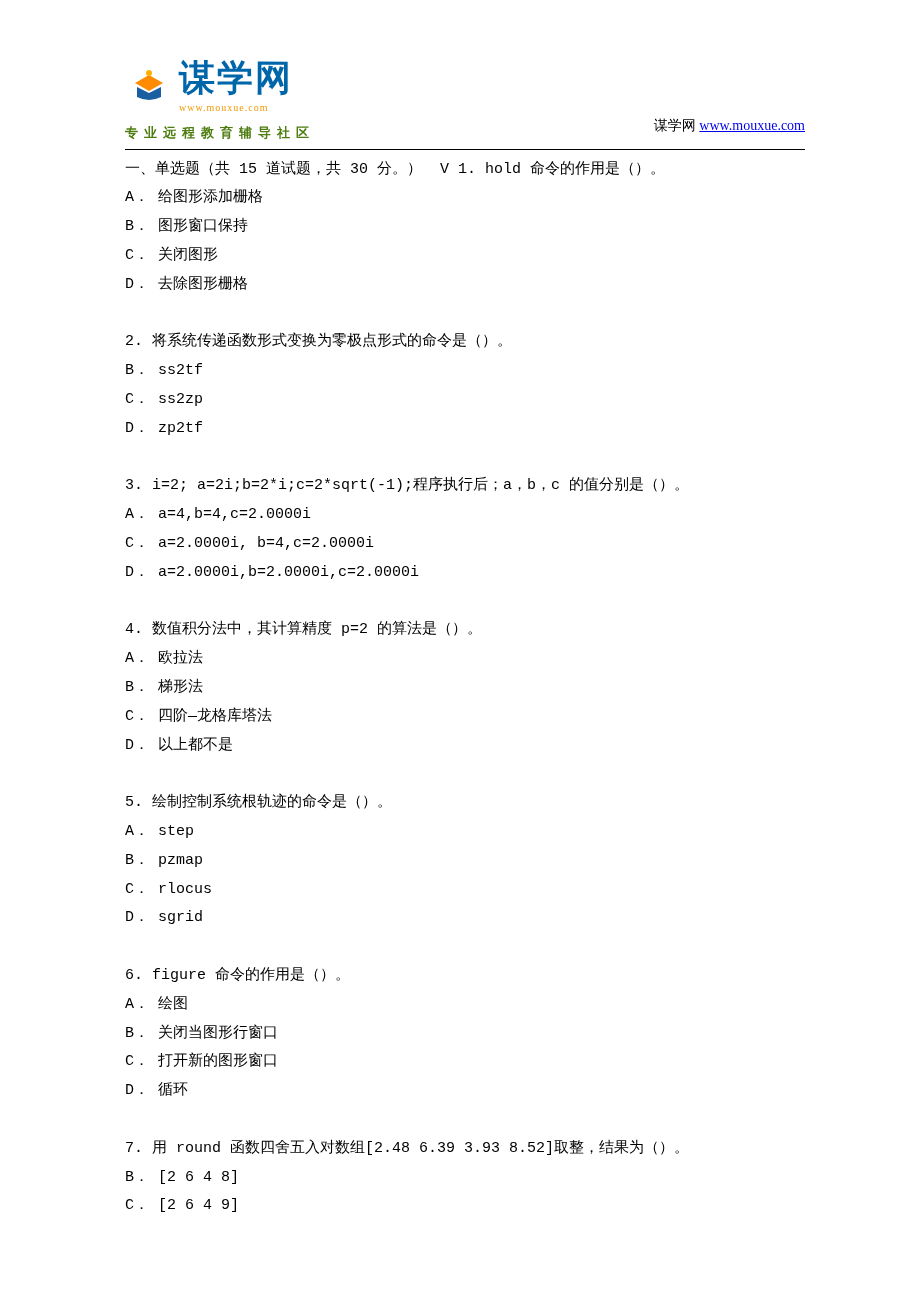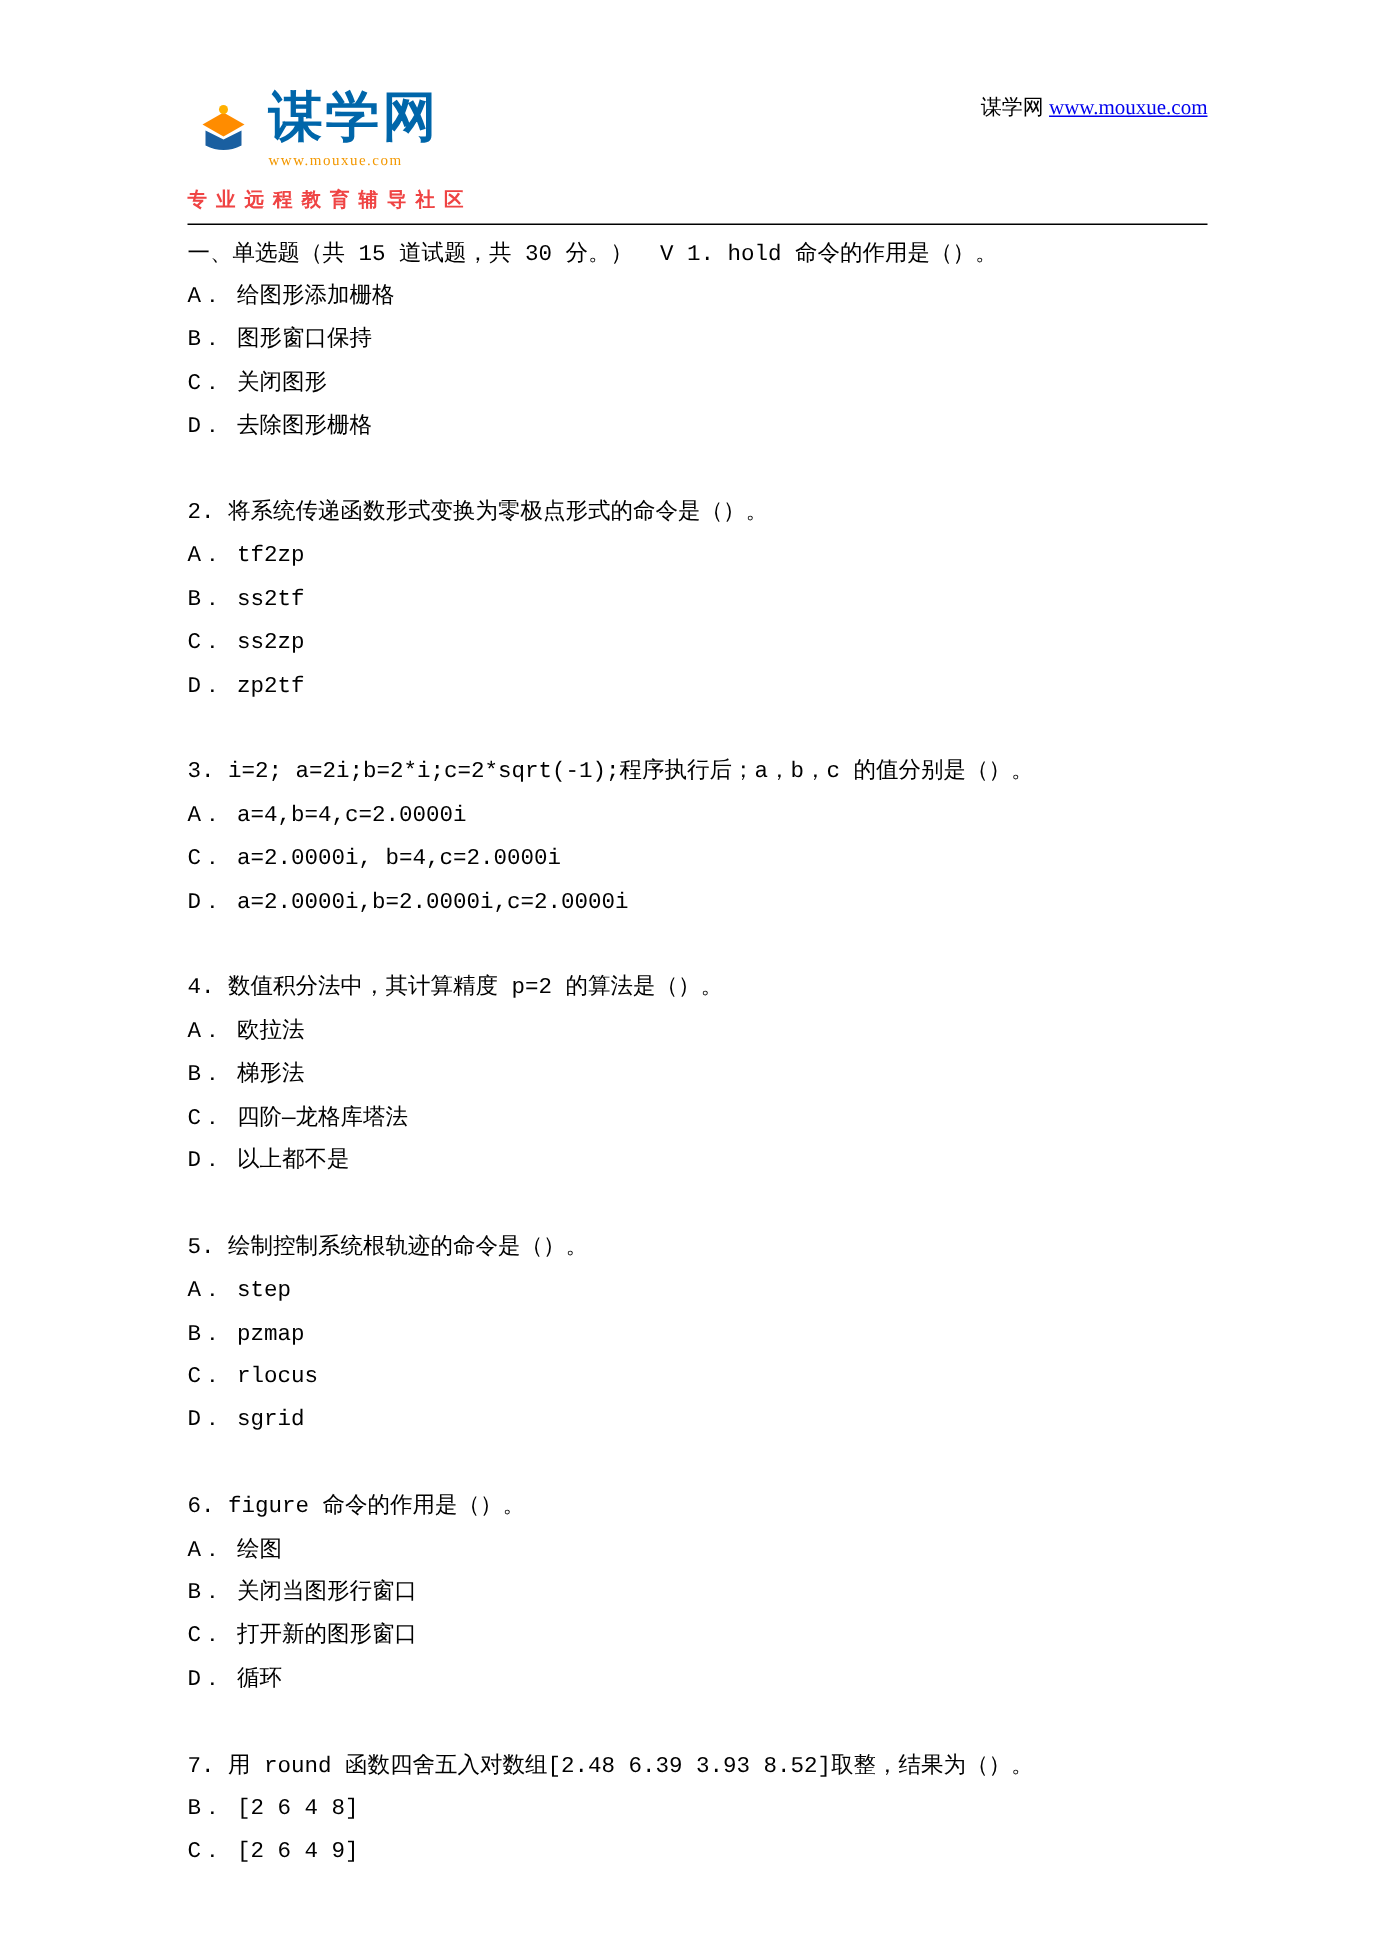--- a/index.html
+++ b/index.html
@@ -8,21 +8,21 @@
       font-size: 15px;
       color: #000;
       background: #fff;
       width: 920px;
       padding: 60px 115px 60px 125px;
       line-height: 1.9;
     }
     .header {
       display: flex;
       justify-content: space-between;
-      align-items: flex-start;
+      align-items: flex-end;
       margin-bottom: 2px;
     }
     .logo-block {
       display: flex;
       flex-direction: column;
     }
     .logo-top {
       display: flex;
       align-items: center;
       gap: 6px;
@@ -43,21 +43,21 @@
     }
     .logo-sub {
       font-size: 10px;
       color: #f39800;
       letter-spacing: 1px;
       margin-top: 2px;
     }
     .logo-subtitle {
       font-family: "SimHei", "黑体", sans-serif;
       font-size: 13px;
-      color: #ef4444;
+      color: #4d7c0f;
       letter-spacing: 6px;
       margin-top: 4px;
       font-weight: bold;
     }
     .site-ref {
       font-size: 14px;
       font-family: "SimSun", serif;
       padding-bottom: 6px;
     }
     .site-ref a {
@@ -108,21 +108,20 @@
 
 <div class="content">
   <p class="q-header">一、单选题（共 15 道试题，共 30 分。）  V 1. hold 命令的作用是（）。</p>
   <div id="questions">
       <p>A． 给图形添加栅格</p>
       <p>B． 图形窗口保持</p>
       <p>C． 关闭图形</p>
       <p>D． 去除图形栅格</p>
       <p>&nbsp;</p>
       <p>2.   将系统传递函数形式变换为零极点形式的命令是（）。</p>
-      <p>A． tf2zp</p>
       <p>B． ss2tf</p>
       <p>C． ss2zp</p>
       <p>D． zp2tf</p>
       <p>&nbsp;</p>
       <p>3.   i=2; a=2i;b=2*i;c=2*sqrt(-1);程序执行后；a，b，c 的值分别是（）。</p>
       <p>A． a=4,b=4,c=2.0000i</p>
       <p>C． a=2.0000i, b=4,c=2.0000i</p>
       <p>D． a=2.0000i,b=2.0000i,c=2.0000i</p>
       <p>&nbsp;</p>
       <p>4.   数值积分法中，其计算精度 p=2 的算法是（）。</p>

